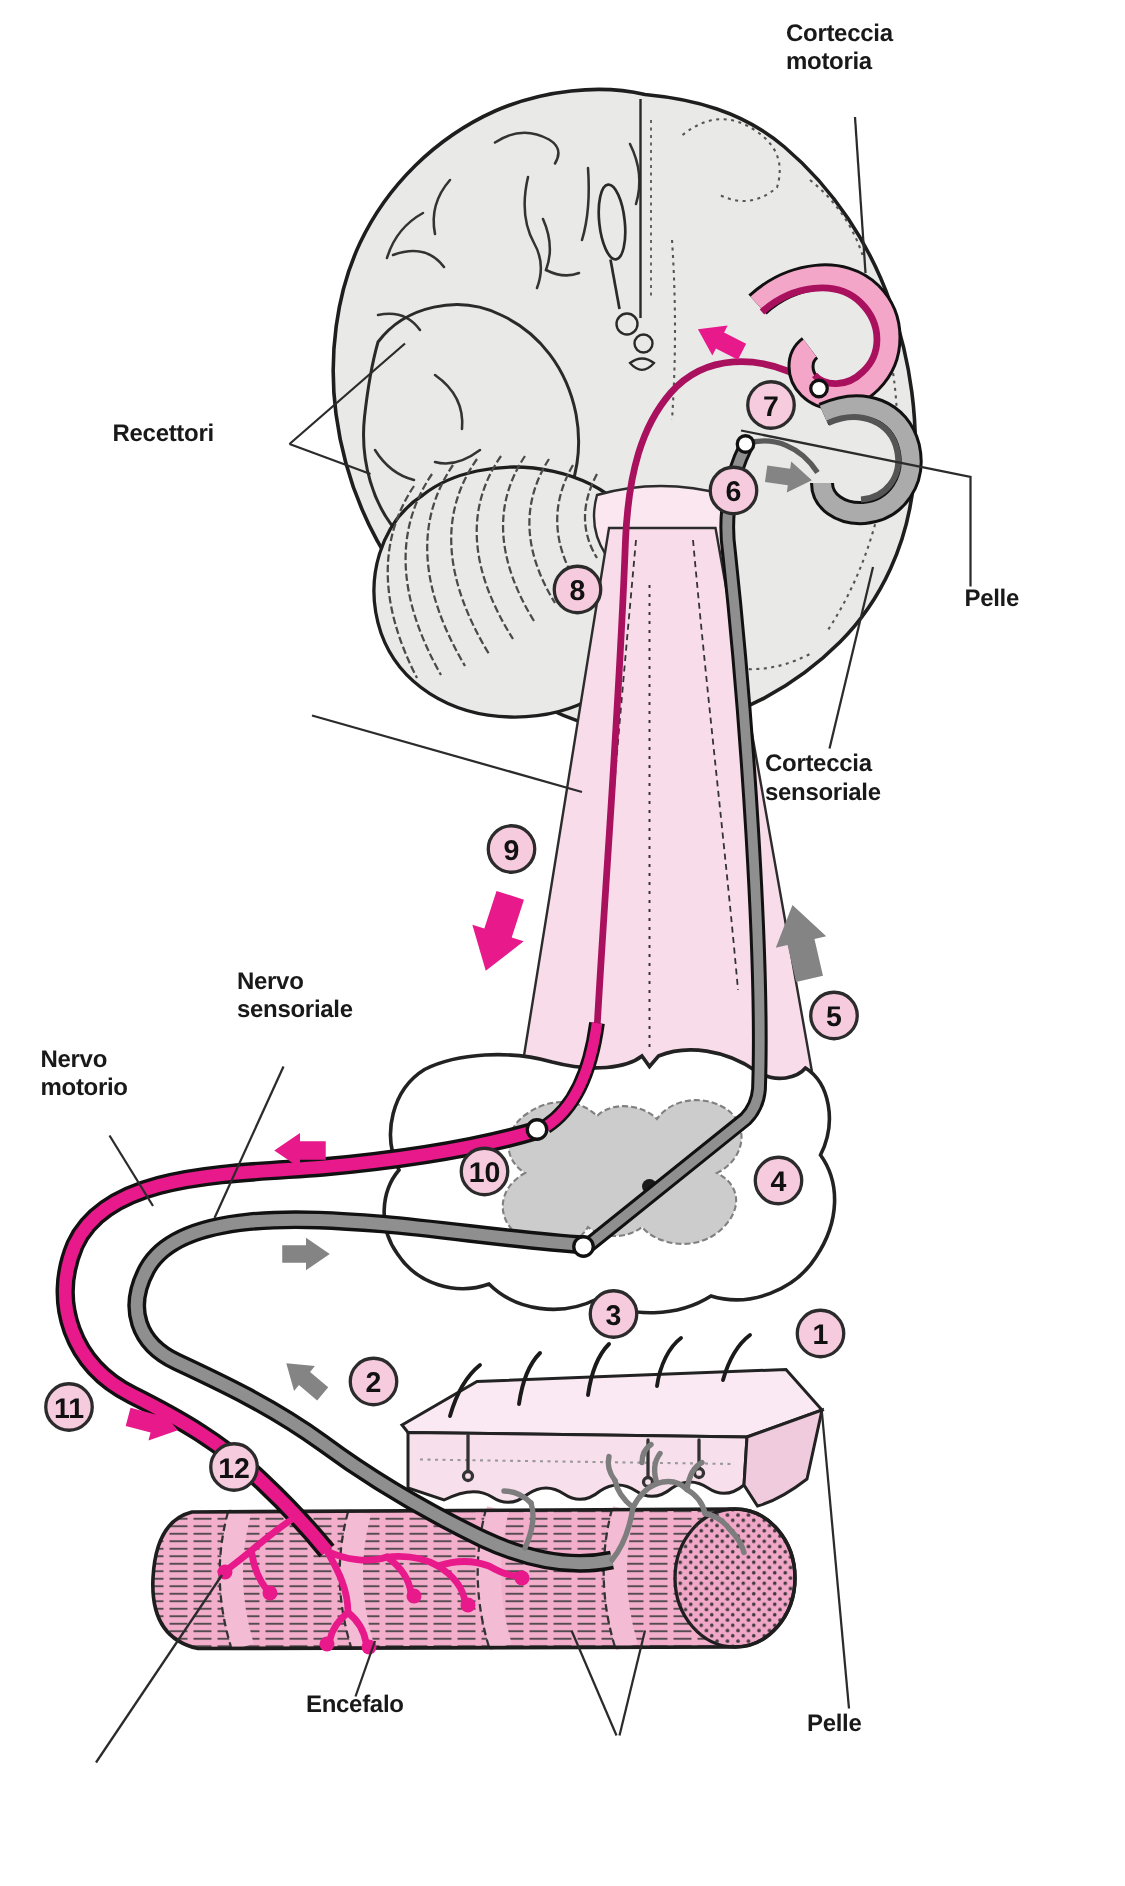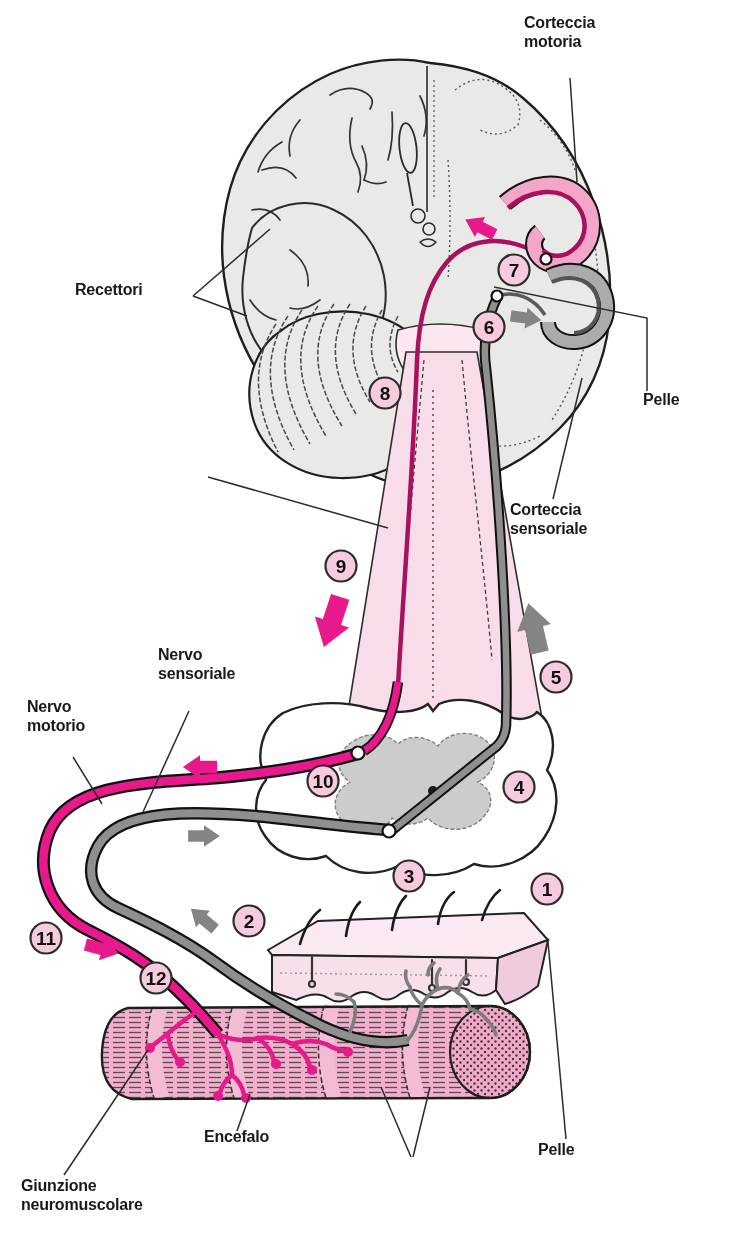--- a/index.html
+++ b/index.html
@@ -311,17 +311,15 @@
 motoria</div>
 <div class="lbl" style="left:75px;top:281px;">Recettori</div>
 <div class="lbl" style="left:643px;top:391px;">Pelle</div>
 <div class="lbl" style="left:510px;top:501px;">Corteccia
 sensoriale</div>
 <div class="lbl" style="left:158px;top:646px;">Nervo
 sensoriale</div>
 <div class="lbl" style="left:27px;top:698px;">Nervo
 motorio</div>
 <div class="lbl" style="left:204px;top:1128px;">Encefalo</div>
-<div class="lbl" style="left:21px;top:1177px;">Giunzione
-neuromuscolare</div>
 <div class="lbl" style="left:538px;top:1141px;">Pelle</div>
 
 </div>
 
 </body></html>

